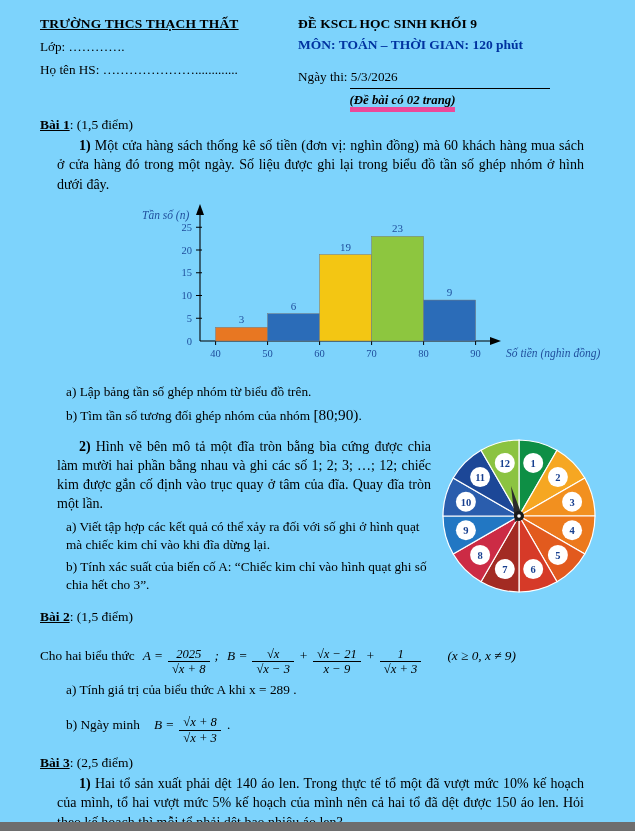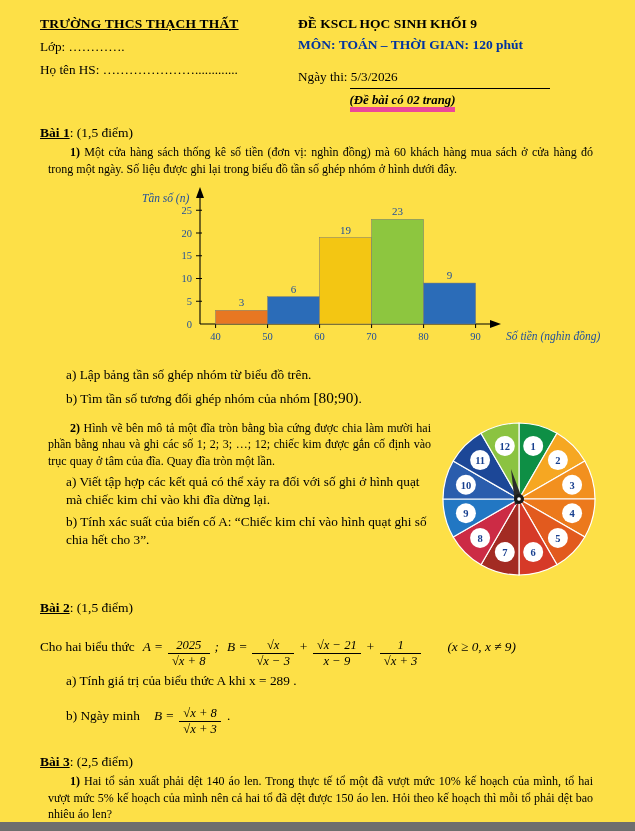--- a/index.html
+++ b/index.html
@@ -1,33 +1,33 @@
 <!DOCTYPE html>
 <html><head>
 <meta charset="utf-8">
 <style>
   html,body{margin:0;padding:0;}
   body{background:#6e6e6e;font-family:"Liberation Serif", serif;color:#000;}
-  .page{width:635px;height:822px;background:#fde047;box-sizing:border-box;
+  .page{width:635px;height:822px;background:#7dd3fc;box-sizing:border-box;
         padding:16px 34px 0 40px;overflow:hidden;}
   
   .header{display:flex;}
   .header-left{width:46%;}
   .header-right{width:54%;text-align:left;}
   .school{font-weight:bold;text-decoration:underline;font-size:13.5px;letter-spacing:.2px;}
   .fill-line{font-size:13.2px;margin-top:7px;}
   .exam-title{font-weight:bold;font-size:13.5px;}
   .subject{font-weight:bold;font-size:13.5px;color:#0033a0;margin-top:5px;}
   .date{font-size:13.2px;margin-top:16px;}
   .pages-note-wrap{margin:3px auto 0 auto;width:200px;border-top:1px solid #000;padding-top:1px;}
   .pages-note{font-style:italic;font-weight:bold;font-size:12.8px;border-bottom:5px solid #ec4899;}
   
-  .bai-heading{margin-top:17px;font-size:13.5px;font-family:Liberation Serif, serif;}
+  .bai-heading{margin-top:9px;font-size:13.5px;font-family:Liberation Serif, serif;}
   .bai-label{font-weight:bold;text-decoration:underline;}
-  .para{font-size:12px;line-height:1.38;text-align:justify;margin:3px 8px;}
+  .para{font-size:14px;line-height:1.38;text-align:justify;margin:3px 17px;}
   .indent{text-indent:22px;}
   .lead{font-weight:bold;}
   .sub{font-size:13.3px;margin:4px 0 4px 26px;line-height:1.35;}
   .interval{font-size:1.15em;}
   .chart-wrap{margin:2px 0 2px 96px;}
   .part2{overflow:hidden;margin-top:8px;}
   .pie-float{float:right;width:162px;height:160px;margin:2px 0 4px 8px;}
   
   .formula-line{display:flex;align-items:center;font-size:13.3px;margin:10px 0 4px 0;}
   .math{font-style:italic;display:inline-flex;align-items:center;gap:5px;margin-left:8px;}

